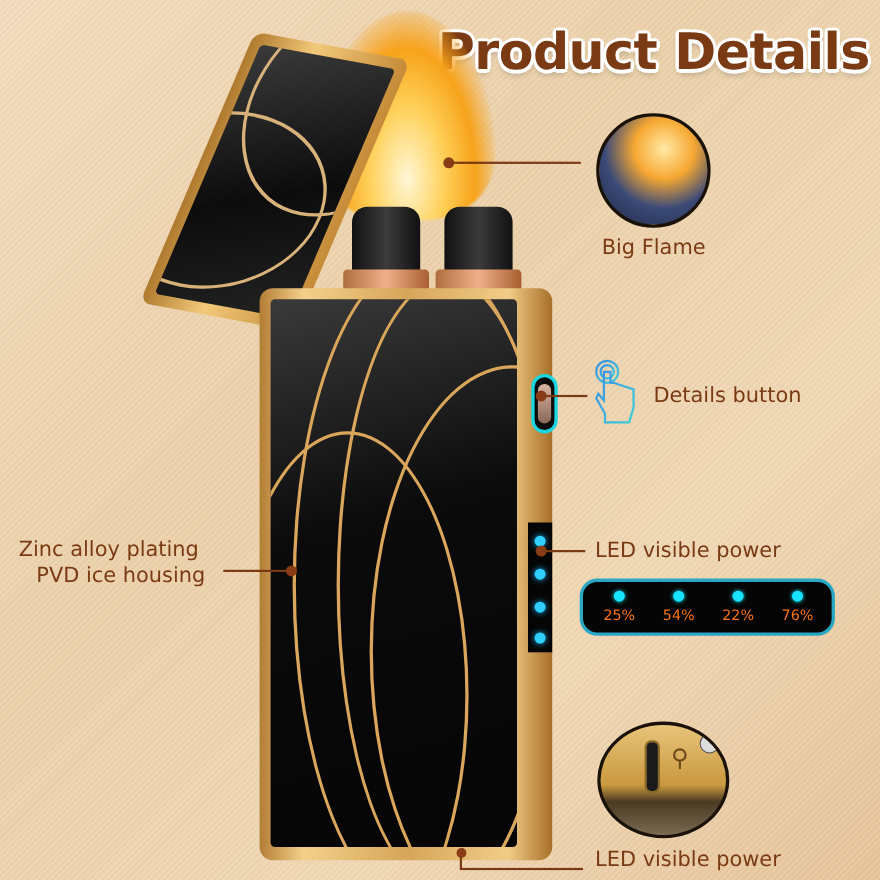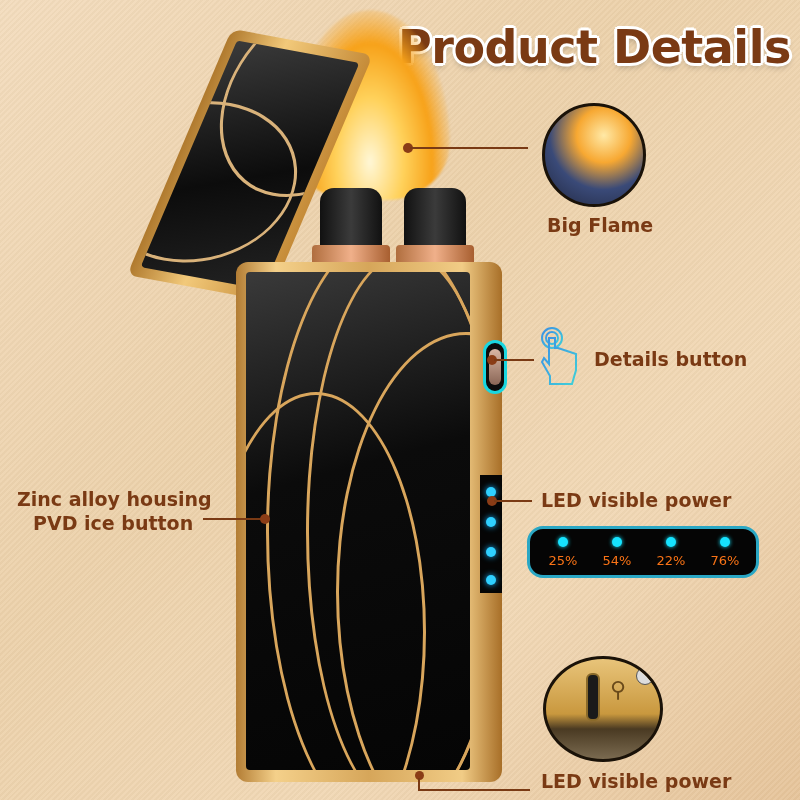--- a/index.html
+++ b/index.html
@@ -4,21 +4,21 @@
 <style>
   *{box-sizing:border-box;margin:0;padding:0}
   html,body{width:800px;height:800px;overflow:hidden}
   body{font-family:"DejaVu Sans","Liberation Sans",sans-serif;position:relative;
     background:linear-gradient(135deg,#f3dcbd 0%,#ecd1aa 40%,#f1d8b5 70%,#e6c49a 100%);}
   .bg-lines{position:absolute;inset:0;
     background:repeating-linear-gradient(135deg,rgba(255,255,255,0.06) 0 2px,rgba(0,0,0,0.02) 2px 4px);}
   .title{position:absolute;left:398px;top:20px;font-size:46px;font-weight:bold;color:#7a3a14;
     letter-spacing:-0.5px;
     text-shadow:3px 0 0 #fff,-3px 0 0 #fff,0 3px 0 #fff,0 -3px 0 #fff,2px 2px 0 #fff,-2px -2px 0 #fff,2px -2px 0 #fff,-2px 2px 0 #fff,0 4px 6px rgba(0,0,0,0.25);}
-  .label{position:absolute;font-weight:bold;color:#7a3a14;font-size:19px;white-space:nowrap}
+  .label{position:absolute;font-weight:normal;color:#7a3a14;font-size:19px;white-space:nowrap}
   .leader{position:absolute;height:2px;background:#7a3a14}
   .dot{position:absolute;width:10px;height:10px;border-radius:50%;background:#8a3c16}
   .circle{position:absolute;border-radius:50%;border:3px solid #1a1208;overflow:hidden}
   
   .lid{position:absolute;left:175px;top:40px;width:150px;height:250px;transform:skewX(-14deg) rotate(10deg);
     background:linear-gradient(90deg,#b07a2e,#f2c97a 40%,#c58b38);border-radius:10px;padding:10px}
   .lid-face{width:100%;height:100%;background:linear-gradient(160deg,#3a3a3a,#0c0c0c 55%,#222);border-radius:4px;position:relative;overflow:hidden}
   .body{position:absolute;left:236px;top:262px;width:266px;height:520px;border-radius:12px;
     background:linear-gradient(90deg,#b37d34,#f4d08a 15%,#d6a65a 50%,#f1cc86 85%,#a86f28);padding:10px 32px 12px 10px}
   .face{width:100%;height:100%;background:linear-gradient(165deg,#3a3a3a 0%,#0b0b0b 40%,#050505 100%);border-radius:4px;position:relative;overflow:hidden}
@@ -91,22 +91,22 @@
         <stop offset="0" stop-color="#3a8ee6"></stop>
         <stop offset="1" stop-color="#3fd0d8"></stop>
       </linearGradient>
     </defs>
   <circle cx="12" cy="12" r="10" fill="none" stroke="url(#hg)" stroke-width="2"></circle>
   <circle cx="12" cy="12" r="6" fill="none" stroke="url(#hg)" stroke-width="2"></circle>
   <path d="M9 12 L9 38 L4 32 L2 36 L10 50 L10 58 L32 58 L36 44 L36 28 L30 26 L24 24 L18 22 L15 22 L15 12 Z" fill="none" stroke="url(#hg)" stroke-width="2"></path>
 </svg>
 <div class="label" style="left:594px;top:348px">Details button</div>
 
-<div class="label" style="left:17px;top:488px;text-align:center">Zinc alloy housing</div>
-<div class="label" style="left:33px;top:512px">PVD ice button</div>
+<div class="label" style="left:17px;top:488px;text-align:center">Zinc alloy plating</div>
+<div class="label" style="left:33px;top:512px">PVD ice housing</div>
 <div class="leader" style="left:203px;top:518px;width:58px"></div>
 <div class="dot" style="left:260px;top:514px"></div>
 
 <div class="dot" style="left:487px;top:496px"></div>
 <div class="leader" style="left:494px;top:500px;width:38px"></div>
 <div class="label" style="left:541px;top:489px">LED visible power</div>
 
 <div class="power-panel">
   <div class="pp-item" style="left:8px"><div class="pp-dot"></div><span>25%</span></div>
   <div class="pp-item" style="left:62px"><div class="pp-dot"></div><span>54%</span></div>

